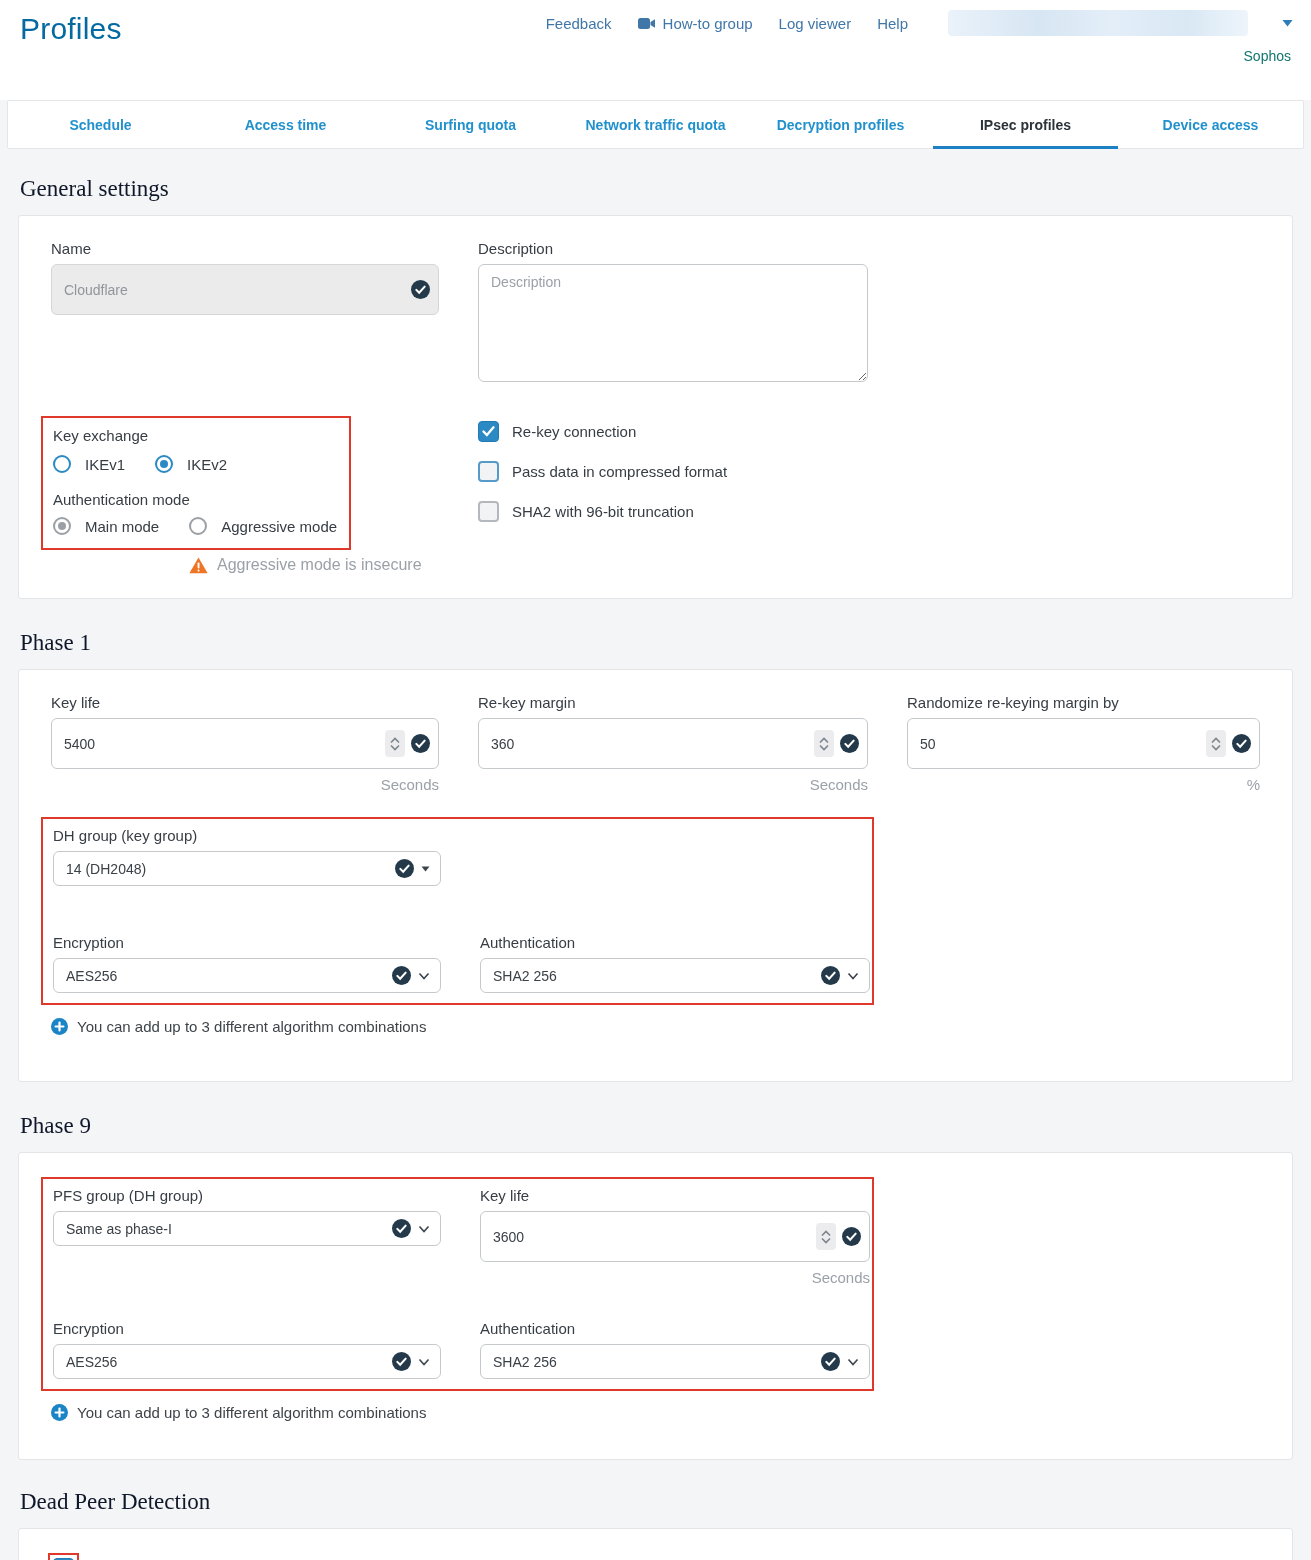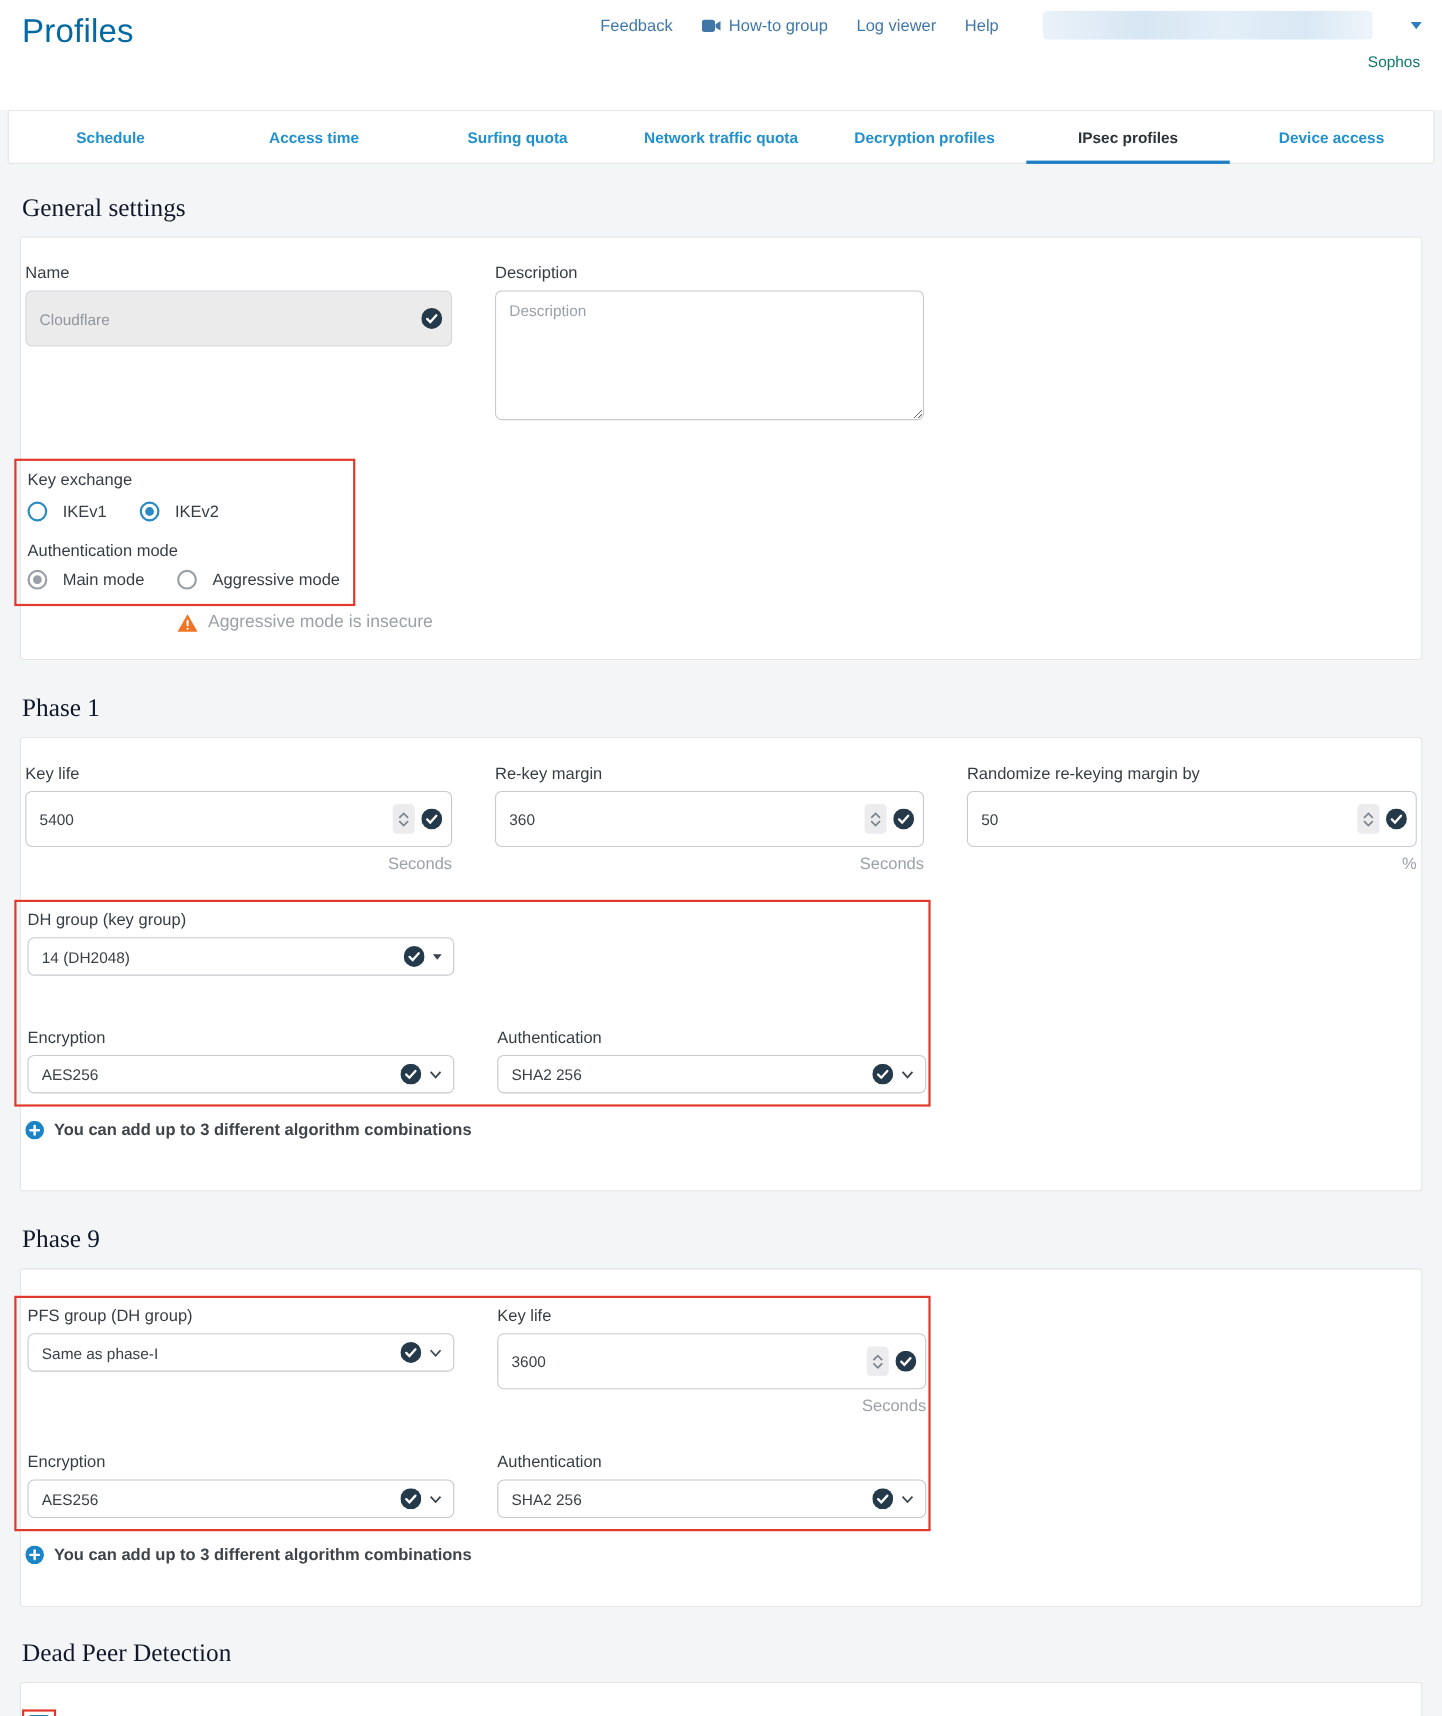--- a/index.html
+++ b/index.html
@@ -20,21 +20,21 @@
   
   .tabbar { background:#fff; border:1px solid #e4e6e8; border-radius:2px; margin:0 7px; display:flex; height:49px; }
   .tab { flex:1; display:flex; align-items:center; justify-content:center; position:relative;
          font-size:14px; font-weight:700; color:#2191cd; cursor:pointer; }
   .tab.active { color:#2b3238; }
   .tab.active::after { content:""; position:absolute; left:0; right:0; bottom:-1px; height:3px; background:#1d7fc4; }
 
   
   .content { padding:0 18px; }
   .section-heading { font-size:23px; font-weight:400; color:#0f172a; margin:27px 0 13px 2px;font-family:Liberation Serif, serif; }
-  .card { background:#fff; border:1px solid #e3e5e7; border-radius:3px; padding:24px 4px; }
+  .card { background:#fff; border:1px solid #e3e5e7; border-radius:3px; padding:24px 32px; }
   .grid3 { display:grid; grid-template-columns:388px 390px 1fr; column-gap:39px; }
 
   .field-label { font-size:15px; color:#363d44; margin-bottom:7px; }
   .field-box { display:flex; align-items:center; height:51px; border:1px solid #c6cacd; border-radius:6px;
                background:#fff; padding:0 8px 0 12px; gap:6px; }
   .field-box input { border:none; outline:none; flex:1; font-size:14px; color:#3a4147; min-width:0;
                      font-family:"Liberation Sans", sans-serif; background:transparent; }
   .field-box.disabled { background:#ebebec; border-color:#d4d6d8; }
   .field-box.disabled input { color:#90969c; }
   .spinner { width:20px; height:27px; background:#ececee; border-radius:4px; display:flex; flex-direction:column;
@@ -66,21 +66,21 @@
   
   .ann { border:2px solid #e0392b; }
   .ann-keyexchange { display:inline-block; padding:9px 12px 13px 10px; margin-left:-10px; }
   .ann-wide { width:833px; padding:8px 0 10px 10px; margin-left:-10px; }
   .ann-cb { display:inline-flex; padding:3px; }
 
   .warning-row { display:flex; align-items:center; gap:9px; margin:6px 0 0 138px; }
   .warning-text { font-size:16px; color:#9ba1a8; }
 
   .note-row { display:flex; align-items:center; gap:9px; margin-top:13px; }
-  .note-text { font-size:15px; color:#3e4449;font-weight:bold; }
+  .note-text { font-size:15px; color:#3e4449; }
 
   .select-box { display:flex; align-items:center; height:35px; border:1px solid #c6cacd; border-radius:6px;
                 background:#fff; padding:0 10px 0 12px; gap:7px; cursor:pointer; }
   .select-box .sel-value { flex:1; font-size:14px; color:#3a4147; }
 
   .mt28 { margin-top:30px; }
 </style>
 </head>
 <body>
 
@@ -176,20 +176,38 @@
                 <path d="M9.5 0.5 18.6 16.3H0.4z" fill="#ed7525"></path>
                 <rect x="8.6" y="5.4" width="1.9" height="6" rx="0.9" fill="#fff"></rect>
                 <rect x="8.6" y="12.6" width="1.9" height="2" rx="0.9" fill="#fff"></rect>
               </svg>
           </span>
           <span class="warning-text">Aggressive mode is insecure</span>
         </div>
       </div>
 
 
+      <div style="padding-top:5px;">
+        <div class="cb-row">
+          <span class="cb checked">
+            <svg width="13" height="11" viewBox="0 0 13 11">
+                <path d="M1.5 5.5l3.4 3.6L11.5 1.3" stroke="#fff" stroke-width="2.3" fill="none" stroke-linecap="round"></path>
+              </svg>
+          </span>
+          <span class="cb-label">Re-key connection</span>
+        </div>
+        <div class="cb-row">
+          <span class="cb blue-border"></span>
+          <span class="cb-label">Pass data in compressed format</span>
+        </div>
+        <div class="cb-row">
+          <span class="cb gray-border"></span>
+          <span class="cb-label">SHA2 with 96-bit truncation</span>
+        </div>
+      </div>
     </div>
   </div>
 
   <div class="section-heading" style="margin-top:31px;">Phase 1</div>
   <div class="card">
     <div class="grid3">
       <div>
         <div class="field-label">Key life</div>
         <div class="field-box">
           <input value="5400" style="">

